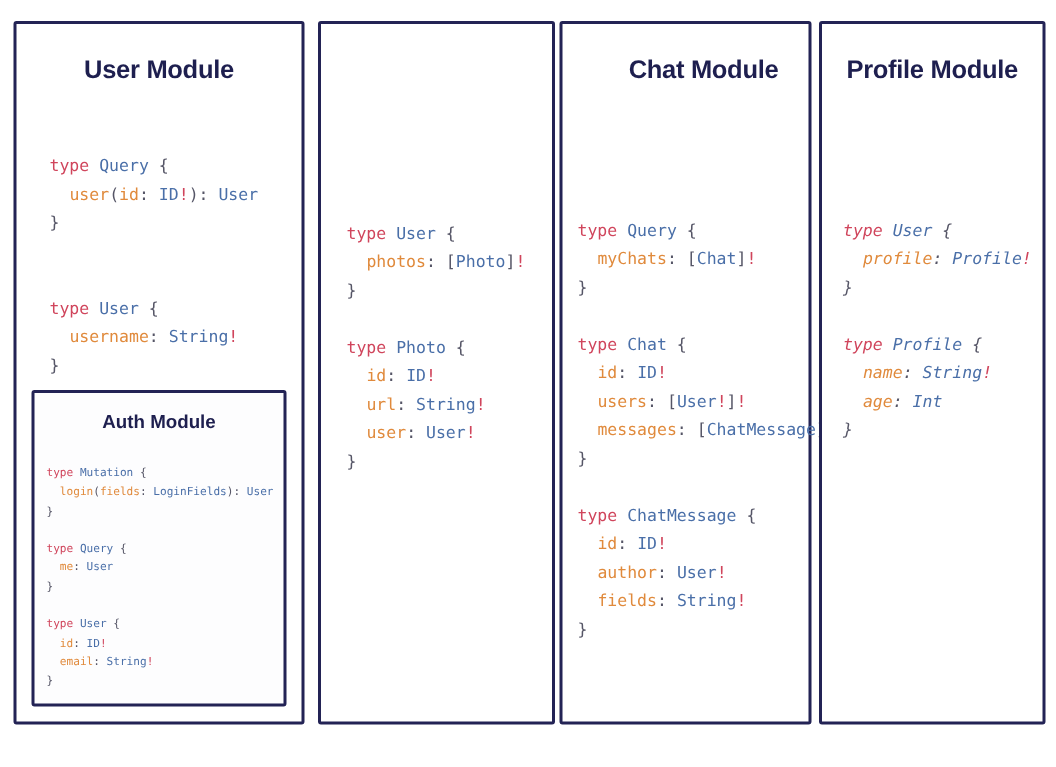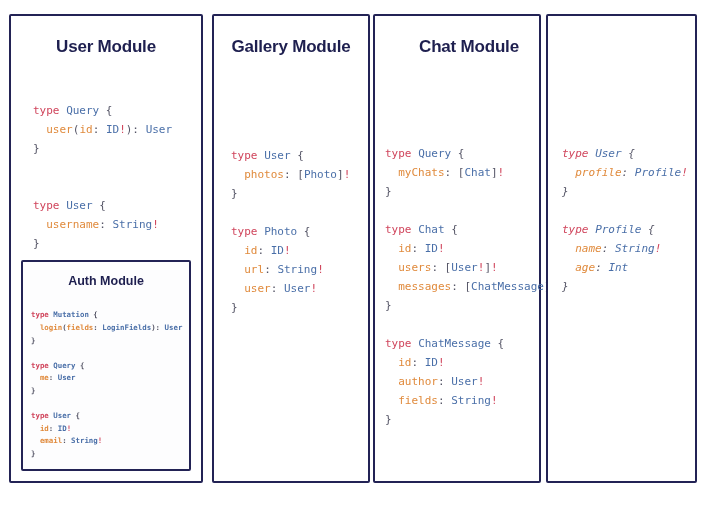--- a/index.html
+++ b/index.html
@@ -55,21 +55,20 @@
     line-height: 19px;
     white-space: pre;
     color: #555566;
   }
   .code-sm {
     font-family: "DejaVu Sans Mono", "Liberation Mono", monospace;
     font-size: 7.4px;
     line-height: 12.6px;
     white-space: pre;
     color: #555566;
-    font-weight: bold;
   }
 
   
   .k  { color: #d0455c; }   
   .t  { color: #4a6fa8; }   
   .f  { color: #e08a3c; }   
   .p  { color: #555566; }   
   .bang { color: #d0455c; } 
 
   
@@ -127,21 +126,20 @@
 <span><span class="p">}</span></span>
 <span>&nbsp;</span>
 <span><span class="k">type</span><span class="p"> </span><span class="t">User</span><span class="p"> {</span></span>
 <span><span class="p">  </span><span class="f">id</span><span class="p">: </span><span class="t">ID</span><span class="bang">!</span></span>
 <span><span class="p">  </span><span class="f">email</span><span class="p">: </span><span class="t">String</span><span class="bang">!</span></span>
 <span><span class="p">}</span></span></pre>
     </div>
   </div>
 
   <div class="panel panel-gallery">
-    <div class="panel-title">Gallery Module</div>
     <pre class="code code-gallery"><span><span class="k">type</span><span class="p"> </span><span class="t">User</span><span class="p"> {</span></span>
 <span><span class="p">  </span><span class="f">photos</span><span class="p">: [</span><span class="t">Photo</span><span class="p">]</span><span class="bang">!</span></span>
 <span><span class="p">}</span></span>
 <span>&nbsp;</span>
 <span><span class="k">type</span><span class="p"> </span><span class="t">Photo</span><span class="p"> {</span></span>
 <span><span class="p">  </span><span class="f">id</span><span class="p">: </span><span class="t">ID</span><span class="bang">!</span></span>
 <span><span class="p">  </span><span class="f">url</span><span class="p">: </span><span class="t">String</span><span class="bang">!</span></span>
 <span><span class="p">  </span><span class="f">user</span><span class="p">: </span><span class="t">User</span><span class="bang">!</span></span>
 <span><span class="p">}</span></span></pre>
   </div>
@@ -159,20 +157,21 @@
 <span><span class="p">}</span></span>
 <span>&nbsp;</span>
 <span><span class="k">type</span><span class="p"> </span><span class="t">ChatMessage</span><span class="p"> {</span></span>
 <span><span class="p">  </span><span class="f">id</span><span class="p">: </span><span class="t">ID</span><span class="bang">!</span></span>
 <span><span class="p">  </span><span class="f">author</span><span class="p">: </span><span class="t">User</span><span class="bang">!</span></span>
 <span><span class="p">  </span><span class="f">fields</span><span class="p">: </span><span class="t">String</span><span class="bang">!</span></span>
 <span><span class="p">}</span></span></pre>
   </div>
 
   <div class="panel panel-profile">
+    <div class="panel-title">Profile Module</div>
     <pre class="code code-profile"><span><span class="k">type</span><span class="p"> </span><span class="t">User</span><span class="p"> {</span></span>
 <span><span class="p">  </span><span class="f">profile</span><span class="p">: </span><span class="t">Profile</span><span class="bang">!</span></span>
 <span><span class="p">}</span></span>
 <span>&nbsp;</span>
 <span><span class="k">type</span><span class="p"> </span><span class="t">Profile</span><span class="p"> {</span></span>
 <span><span class="p">  </span><span class="f">name</span><span class="p">: </span><span class="t">String</span><span class="bang">!</span></span>
 <span><span class="p">  </span><span class="f">age</span><span class="p">: </span><span class="t">Int</span></span>
 <span><span class="p">}</span></span></pre>
   </div>
 

